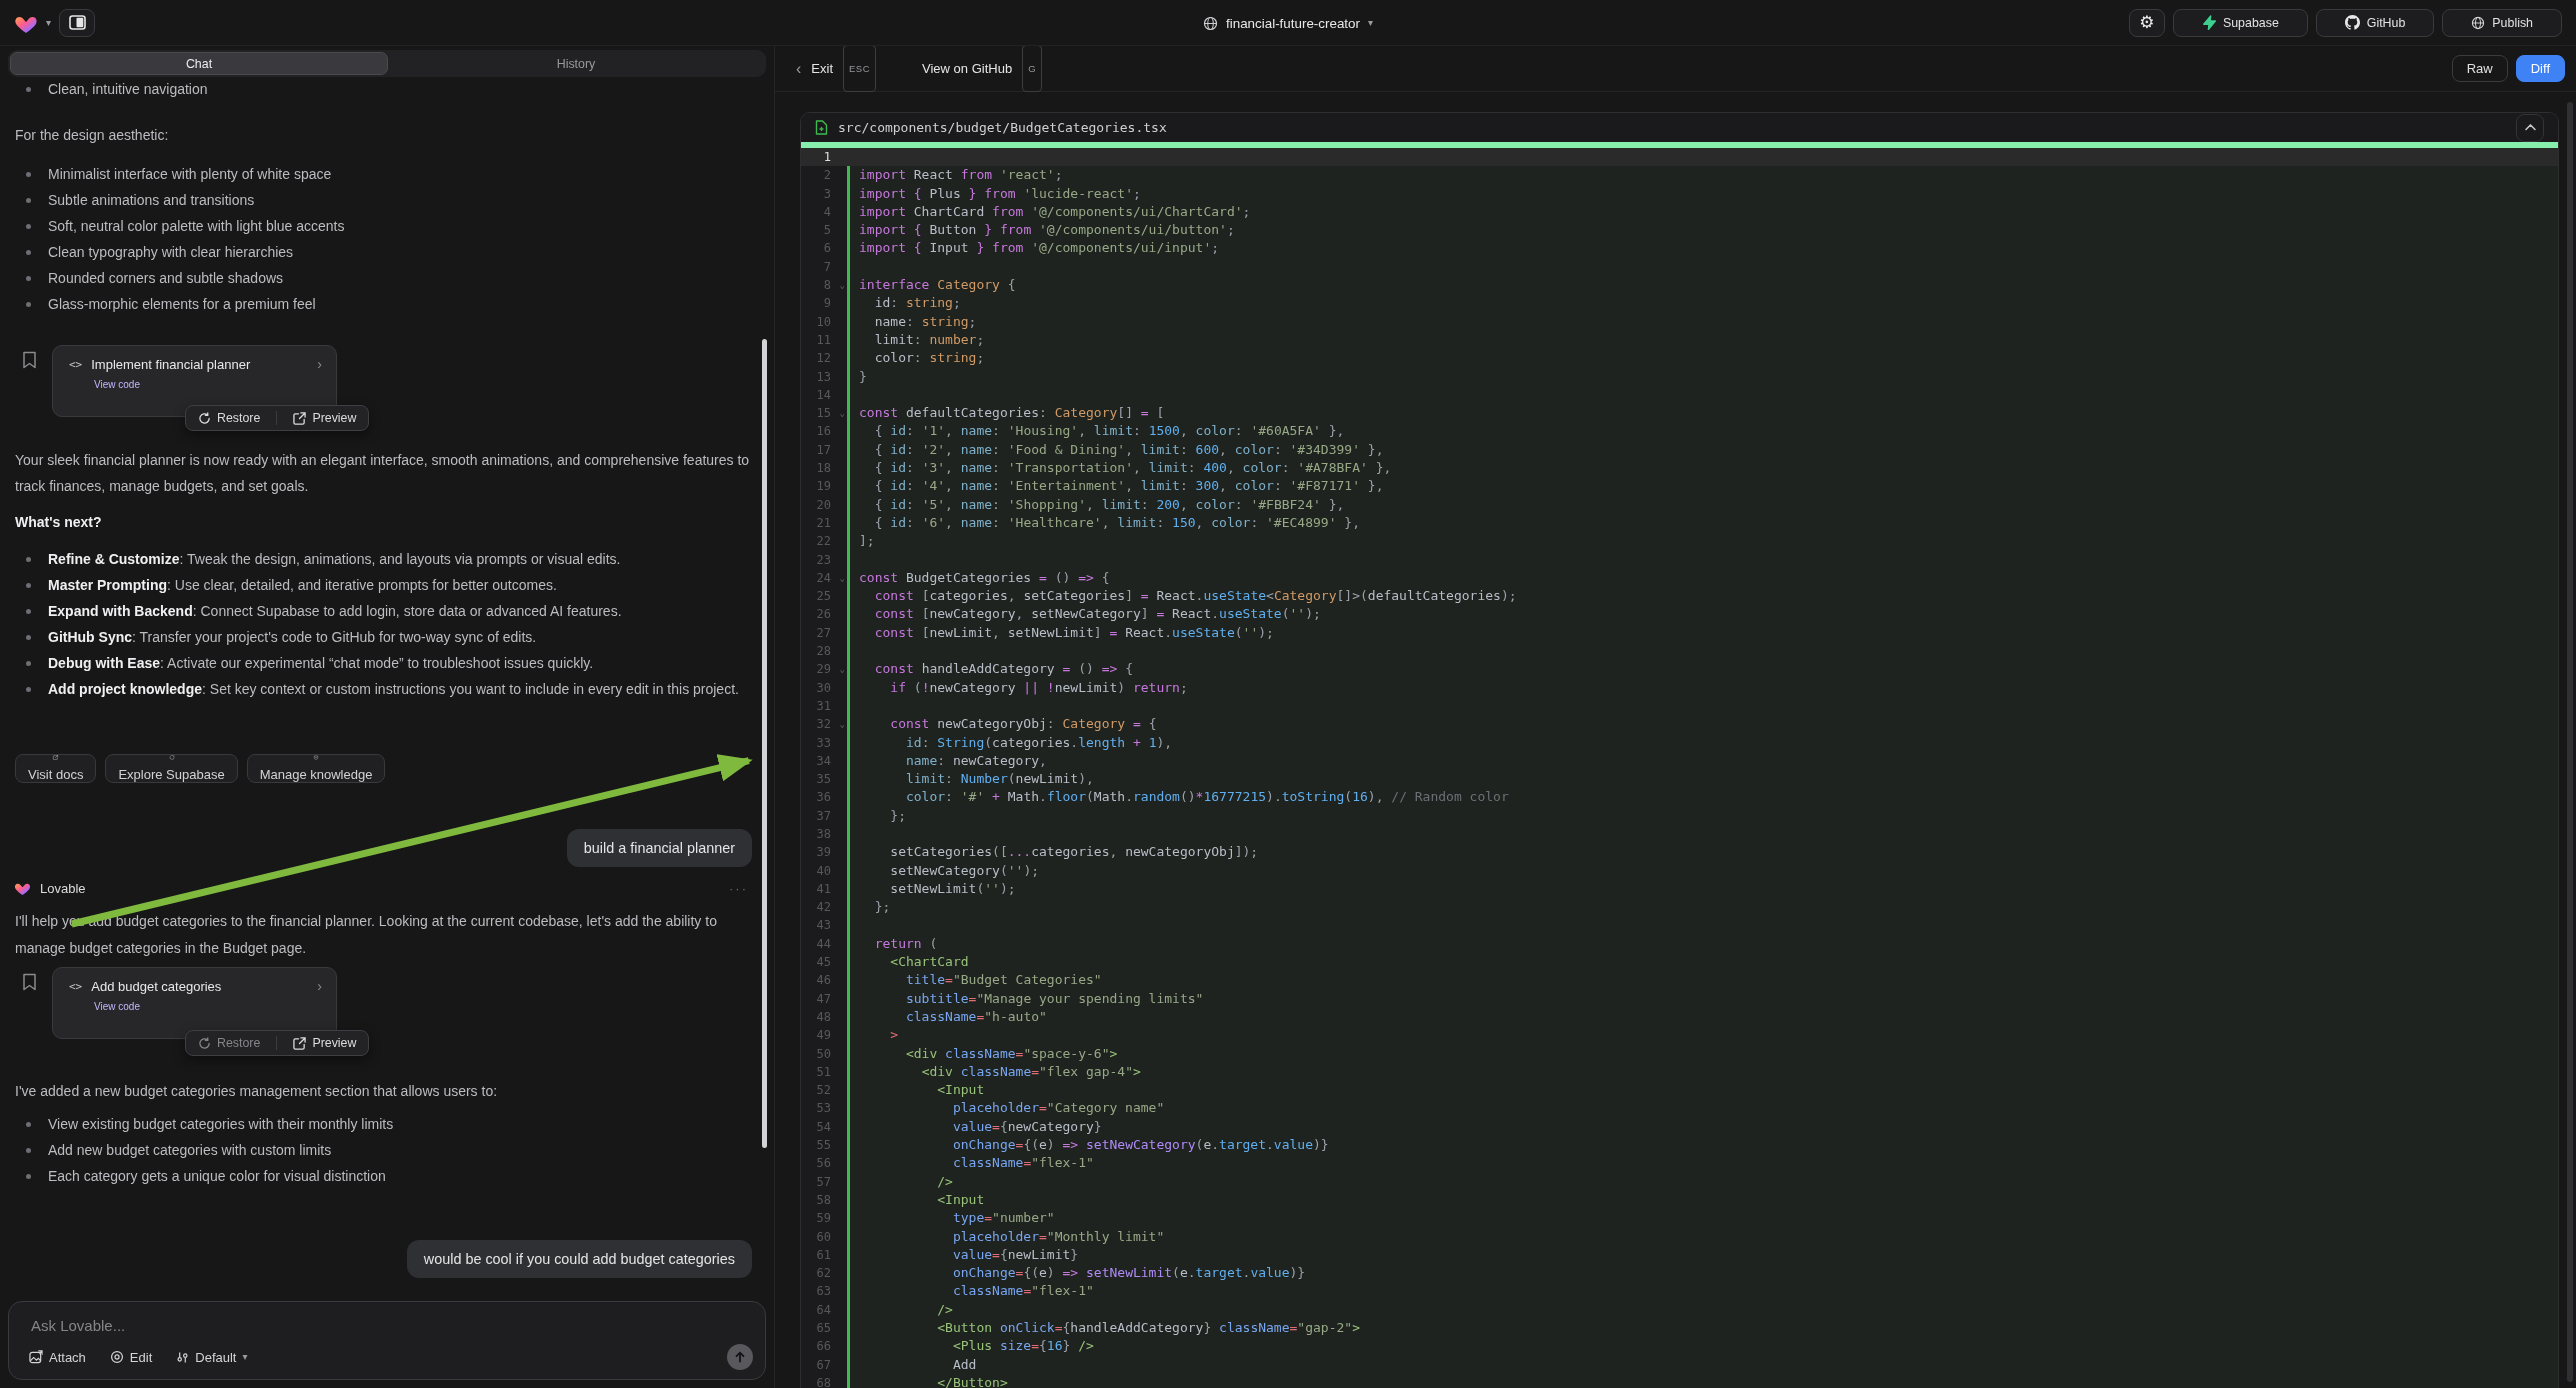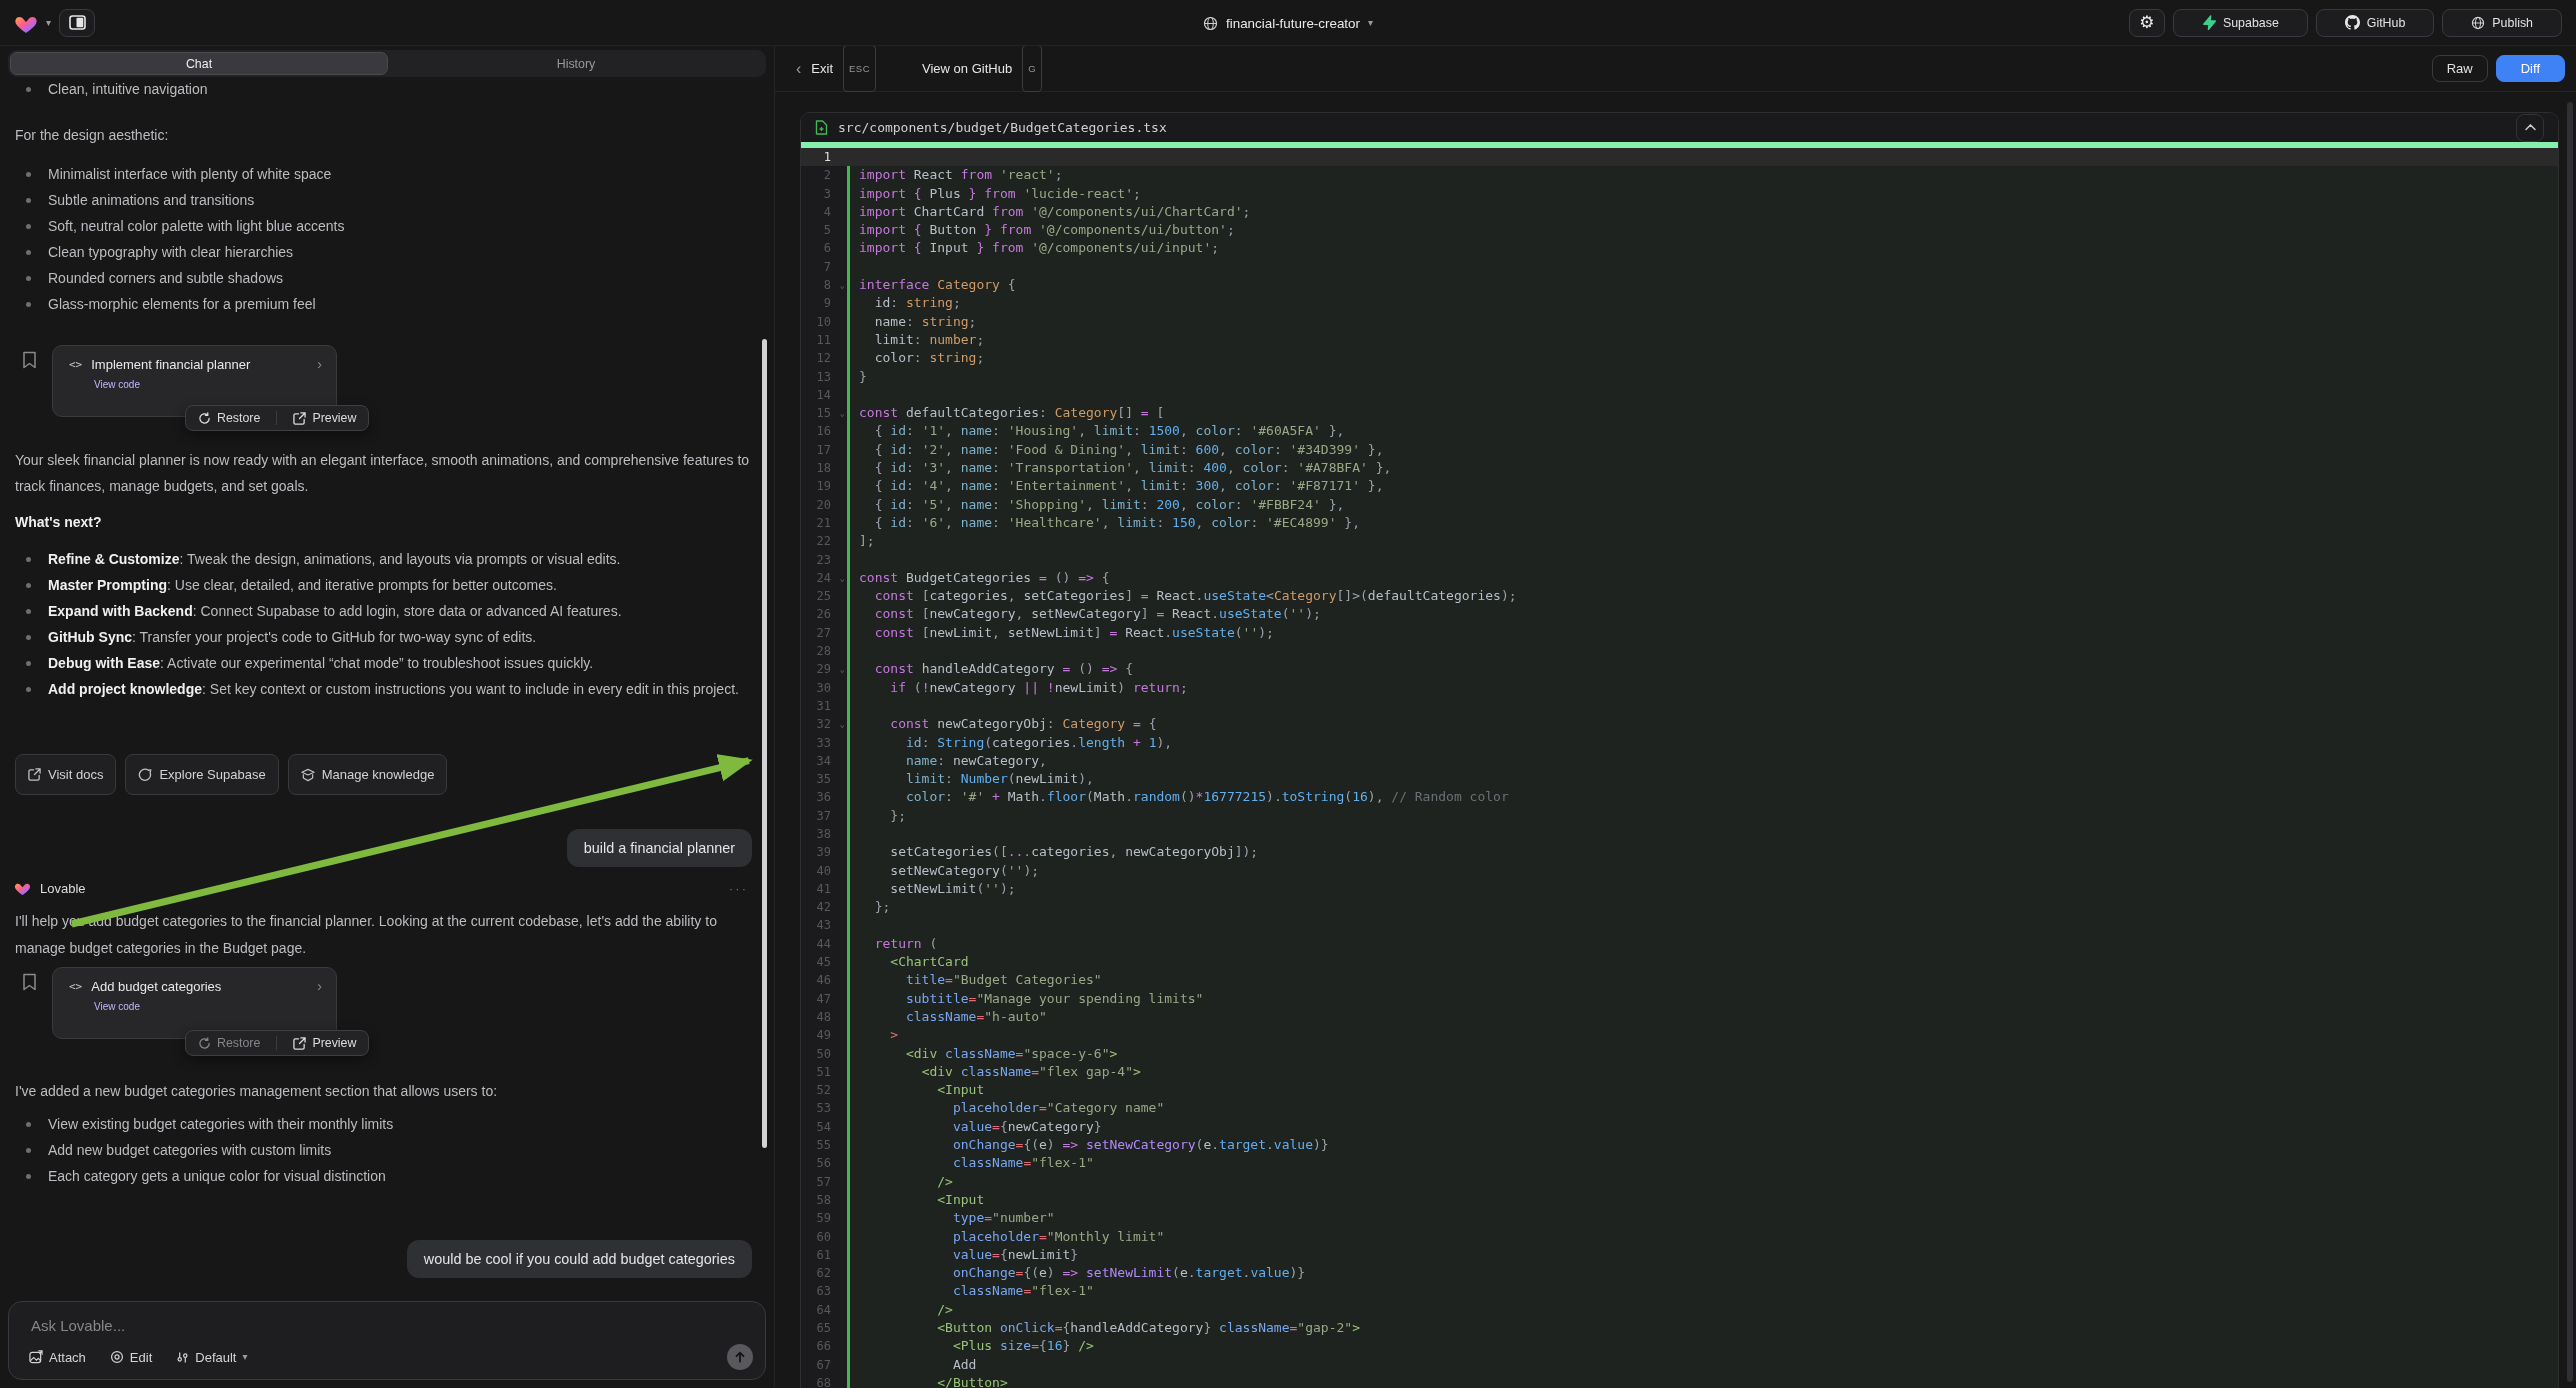--- a/index.html
+++ b/index.html
@@ -45,22 +45,22 @@
   .cc-sub{padding:7px 8px 0 41px;font-size:10px;color:#c4b5fd;}
   .bookmark{position:absolute;left:22px;}
   .hovertools{position:absolute;left:185px;height:26px;display:flex;align-items:center;gap:16px;
               background:#232326;border:1px solid #3f3f43;border-radius:8px;padding:0 12px;
               box-shadow:0 4px 12px rgba(0,0,0,.45);z-index:3;}
   .ht-item{display:flex;align-items:center;gap:6px;font-size:12.4px;color:#dcdcde;cursor:pointer;white-space:nowrap;}
   .ht-item.dim{color:#85858a;}
   .ht-sep{width:1px;height:14px;background:#3c3c40;}
 
   .actionrow{position:absolute;left:15px;display:flex;gap:9px;}
-  .actbtn{height:41px;display:flex;align-items:center;gap:7px;padding:0 12px;border:1px solid #39393d;
-          border-radius:8px;background:#202023;color:#d2d2d6;font-size:13px;cursor:pointer;white-space:nowrap;}
+  .actbtn{height:29px;display:flex;align-items:center;gap:7px;padding:0 12px;border:1px solid #39393d;
+          border-radius:8px;background:#202023;color:#d2d2d6;font-size:13px;cursor:pointer;white-space:nowrap;flex-direction:column;}
 
   .bubble{position:absolute;right:22px;background:#2f3033;border-radius:12px;padding:11px 17px;
           font-size:14.4px;color:#e5e5e7;white-space:nowrap;}
   .lov-row{position:absolute;left:14px;right:26px;display:flex;align-items:center;gap:9px;}
   .lov-name{font-size:13px;color:#dcdcde;}
   .lov-dots{margin-left:auto;color:#6f6f75;font-size:13px;letter-spacing:2px;}
 
   .inputbox{position:absolute;left:8px;right:8px;top:1255px;height:79px;background:#1e1e20;
             border:1px solid #3a3a3e;border-radius:14px;}
   .ask{position:absolute;left:22px;top:15px;font-size:15px;color:#86868a;}
@@ -75,21 +75,21 @@
   .code-header{position:absolute;left:0;right:0;top:0;height:46px;display:flex;align-items:center;
                padding:0 11px 0 21px;border-bottom:1px solid #242427;}
   .ch-left{display:flex;align-items:center;gap:10px;}
   .backchev{color:#9a9a9e;font-size:16px;line-height:1;cursor:pointer;}
   .ch-label{font-size:13px;color:#e6e6e8;cursor:pointer;}
   .kbadge{border:1px solid #3d3d41;border-radius:4px;font-size:9.5px;padding:17px 5px;color:#97979c;letter-spacing:0.5px;}
   .gap26{width:26px;}
   .ch-right{margin-left:auto;display:flex;gap:8px;}
   .rawbtn{font-size:13px;color:#e0e0e2;border:1px solid #3b3b3f;border-radius:8px;padding:5px 14px;
           background:transparent;cursor:pointer;}
-  .diffbtn{font-size:13px;color:#ffffff;border-radius:8px;padding:5px 24px;background:#3f82f6;
+  .diffbtn{font-size:13px;color:#ffffff;border-radius:8px;padding:5px 14px;background:#3f82f6;
            border:1px solid #3f82f6;cursor:pointer;}
 
   .filecard{position:absolute;left:25px;right:17px;top:66px;bottom:-10px;border:1px solid #2e2e31;
             border-radius:10px 10px 0 0;overflow:hidden;background:#1b1b1d;}
   .pathbar{height:35px;display:flex;align-items:center;gap:10px;padding:0 14px;background:#1a1a1c;
            border-bottom:6px solid #86efac;}
   .pathtext{font-family:"DejaVu Sans Mono",monospace;font-size:13px;color:#d0d0d2;}
   .collapsebtn{margin-left:auto;width:28px;height:28px;border:1px solid #333338;border-radius:8px;
                display:flex;align-items:center;justify-content:center;cursor:pointer;}
   .codearea{position:absolute;left:0;right:0;top:35px;bottom:0;display:flex;

